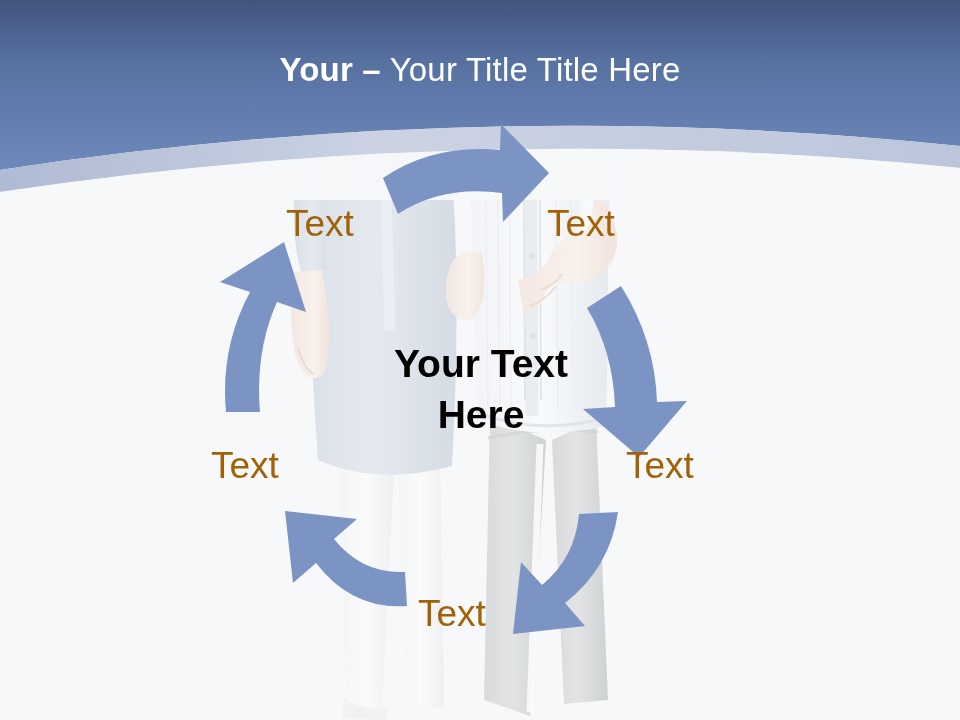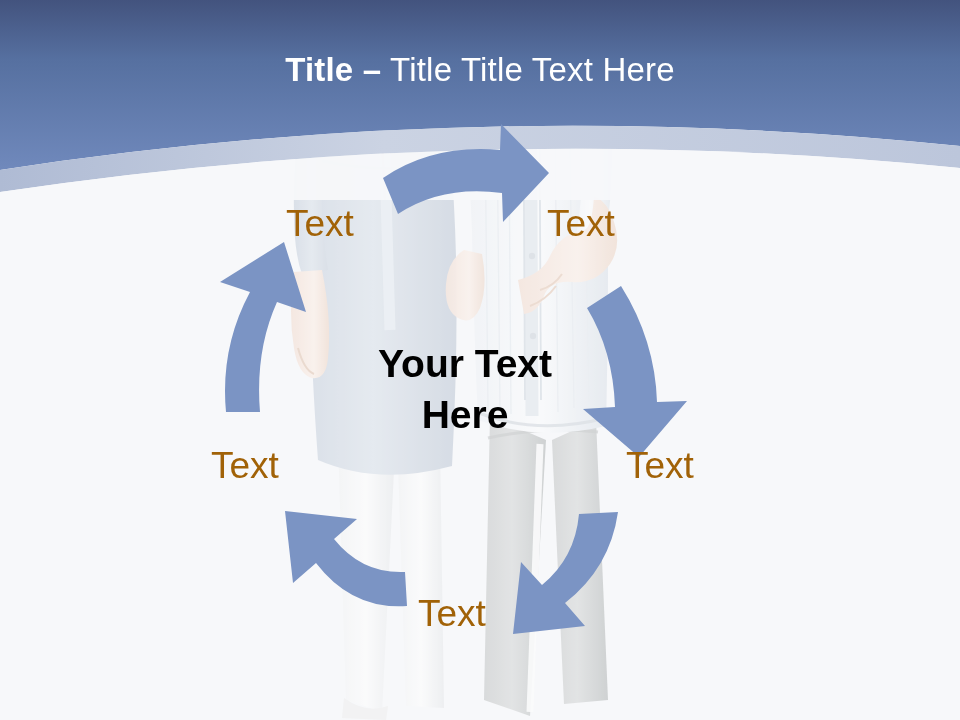--- a/index.html
+++ b/index.html
@@ -73,21 +73,21 @@
     z-index: 30;
   }
   .lbl-tl { left: 286px; top: 202px; }
   .lbl-tr { left: 547px; top: 202px; }
   .lbl-r  { left: 626px; top: 444px; }
   .lbl-b  { left: 418px; top: 592px; }
   .lbl-l  { left: 211px; top: 444px; }
 
   .center-text {
     position: absolute;
-    left: 330px;
+    left: 346px;
     top: 338px;
     width: 270px;
     text-align: center;
     color: #000000;
     font-size: 39px;
     line-height: 51px;
     font-weight: bold;
     z-index: 30;
   }
 </style>
@@ -200,21 +200,21 @@
 
       <path d="M0 0 H960 V146 Q480 96 0 170 Z" fill="url(#hdrGrad)"></path>
 
       <path d="M0 170 Q480 96 960 146 L960 168 Q480 120 0 192 Z" fill="url(#swooshGrad)"></path>
 
       <path d="M0 192 Q480 120 960 168 L960 200 L0 200 Z" fill="#F7F8FA" opacity="0.95"></path>
     </svg>
   </div>
 
   <div class="title">
-    <span class="bold">Title –</span><span class="light"> Title Title Text Here</span>
+    <span class="bold">Your –</span><span class="light"> Your Title Title Here</span>
   </div>
 
   <svg class="arrows" viewBox="0 0 960 720" xmlns="http://www.w3.org/2000/svg">
 
     <g>
       <path d="M383 178
                q50 -34 117 -28
                l1 -26
                l48 49
                l-46 49

